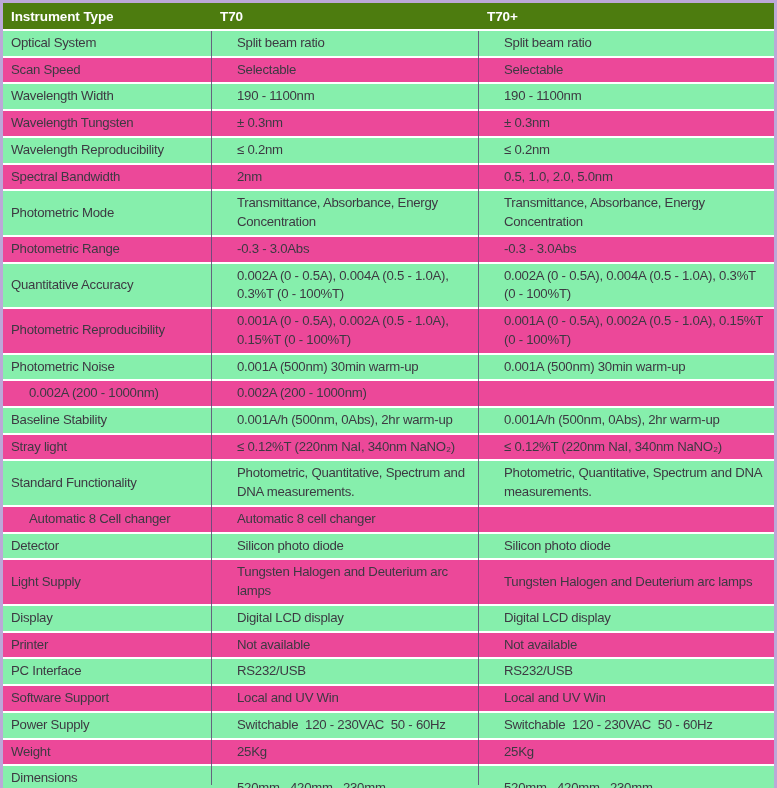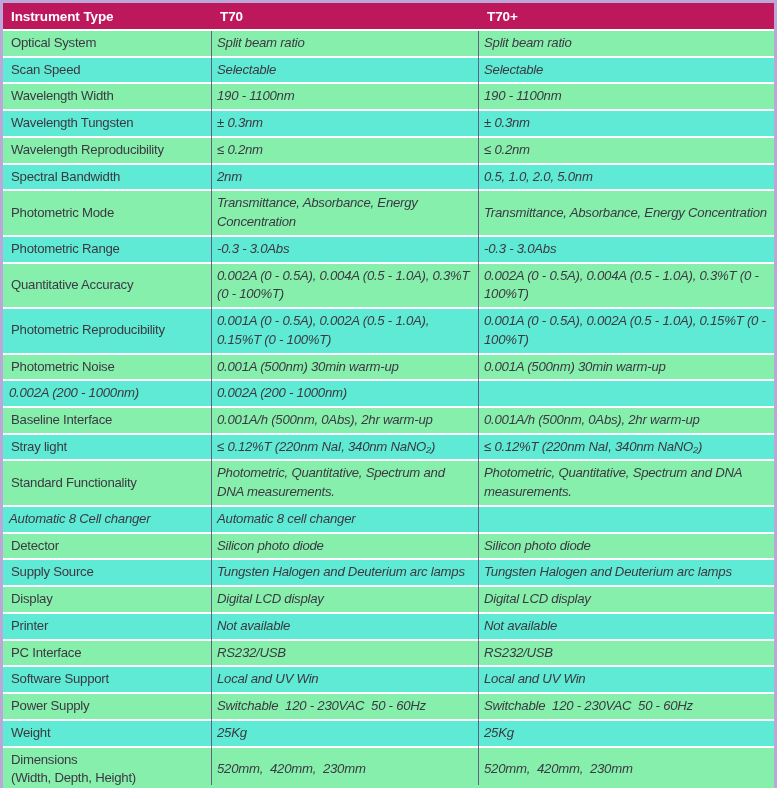--- a/index.html
+++ b/index.html
@@ -11,21 +11,21 @@
   }
   .spec-table {
     position: relative;
     width: 777px; height: 788px;
     border: 3px solid #bca8d8;
     background: #ffffff;
   }
   .header-row {
     display: grid;
     grid-template-columns: 208px 267px 1fr;
-    background: #be185d;
+    background: #4d7c0f;
     height: 26px;
     margin-bottom: 2px;
     align-items: center;
   }
   .header-cell {
     color: #ffffff;
     font-weight: bold;
     font-size: 13.5px;
     letter-spacing: -0.1px;
     padding: 0 8px;
@@ -33,32 +33,32 @@
   }
   .header-cell.c2, .header-cell.c3 { padding-left: 9px; }
   .body-rows { width: 100%; }
   .row {
     display: grid;
     grid-template-columns: 208px 267px 1fr;
     background: #86efac;
     margin-bottom: 2px;
     min-height: 24px;
   }
-  .row.alt { background: #5eead4; }
+  .row.alt { background: #ec4899; }
   .cell {
     display: flex;
     align-items: center;
     padding: 3px 8px;
     font-size: 13.2px;
     line-height: 1.42;
     color: #3d3942;
     letter-spacing: -0.25px;
     white-space: pre-wrap;
   }
-  .cell.val { padding-left: 6px; padding-right: 4px; font-style: italic; }
+  .cell.val { padding-left: 26px; padding-right: 4px; }
   .vline {
     position: absolute;
     top: 28px;
     bottom: 0;
     width: 1px;
     background: #5e4b77;
     opacity: 0.85;
   }
   .vline-1 { left: 208px; }
   .vline-2 { left: 475px; }
@@ -138,21 +138,21 @@
     <div class="cell val">0.001A (500nm) 30min warm-up</div>
     <div class="cell val">0.001A (500nm) 30min warm-up</div>
   </div>
 
   <div class="row alt">
     <div class="cell val">0.002A (200 - 1000nm)</div>
     <div class="cell val">0.002A (200 - 1000nm)</div>
   </div>
 
   <div class="row">
-    <div class="cell label">Baseline Interface</div>
+    <div class="cell label">Baseline Stability</div>
     <div class="cell val">0.001A/h (500nm, 0Abs), 2hr warm-up</div>
     <div class="cell val">0.001A/h (500nm, 0Abs), 2hr warm-up</div>
   </div>
 
   <div class="row alt">
     <div class="cell label">Stray light</div>
     <div class="cell val">≤ 0.12%T (220nm NaI, 340nm NaNO₂)</div>
     <div class="cell val">≤ 0.12%T (220nm NaI, 340nm NaNO₂)</div>
   </div>
 
@@ -167,21 +167,21 @@
     <div class="cell val">Automatic 8 cell changer</div>
   </div>
 
   <div class="row">
     <div class="cell label">Detector</div>
     <div class="cell val">Silicon photo diode</div>
     <div class="cell val">Silicon photo diode</div>
   </div>
 
   <div class="row alt">
-    <div class="cell label">Supply Source</div>
+    <div class="cell label">Light Supply</div>
     <div class="cell val">Tungsten Halogen and Deuterium arc lamps</div>
     <div class="cell val">Tungsten Halogen and Deuterium arc lamps</div>
   </div>
 
   <div class="row">
     <div class="cell label">Display</div>
     <div class="cell val">Digital LCD display</div>
     <div class="cell val">Digital LCD display</div>
   </div>
 

